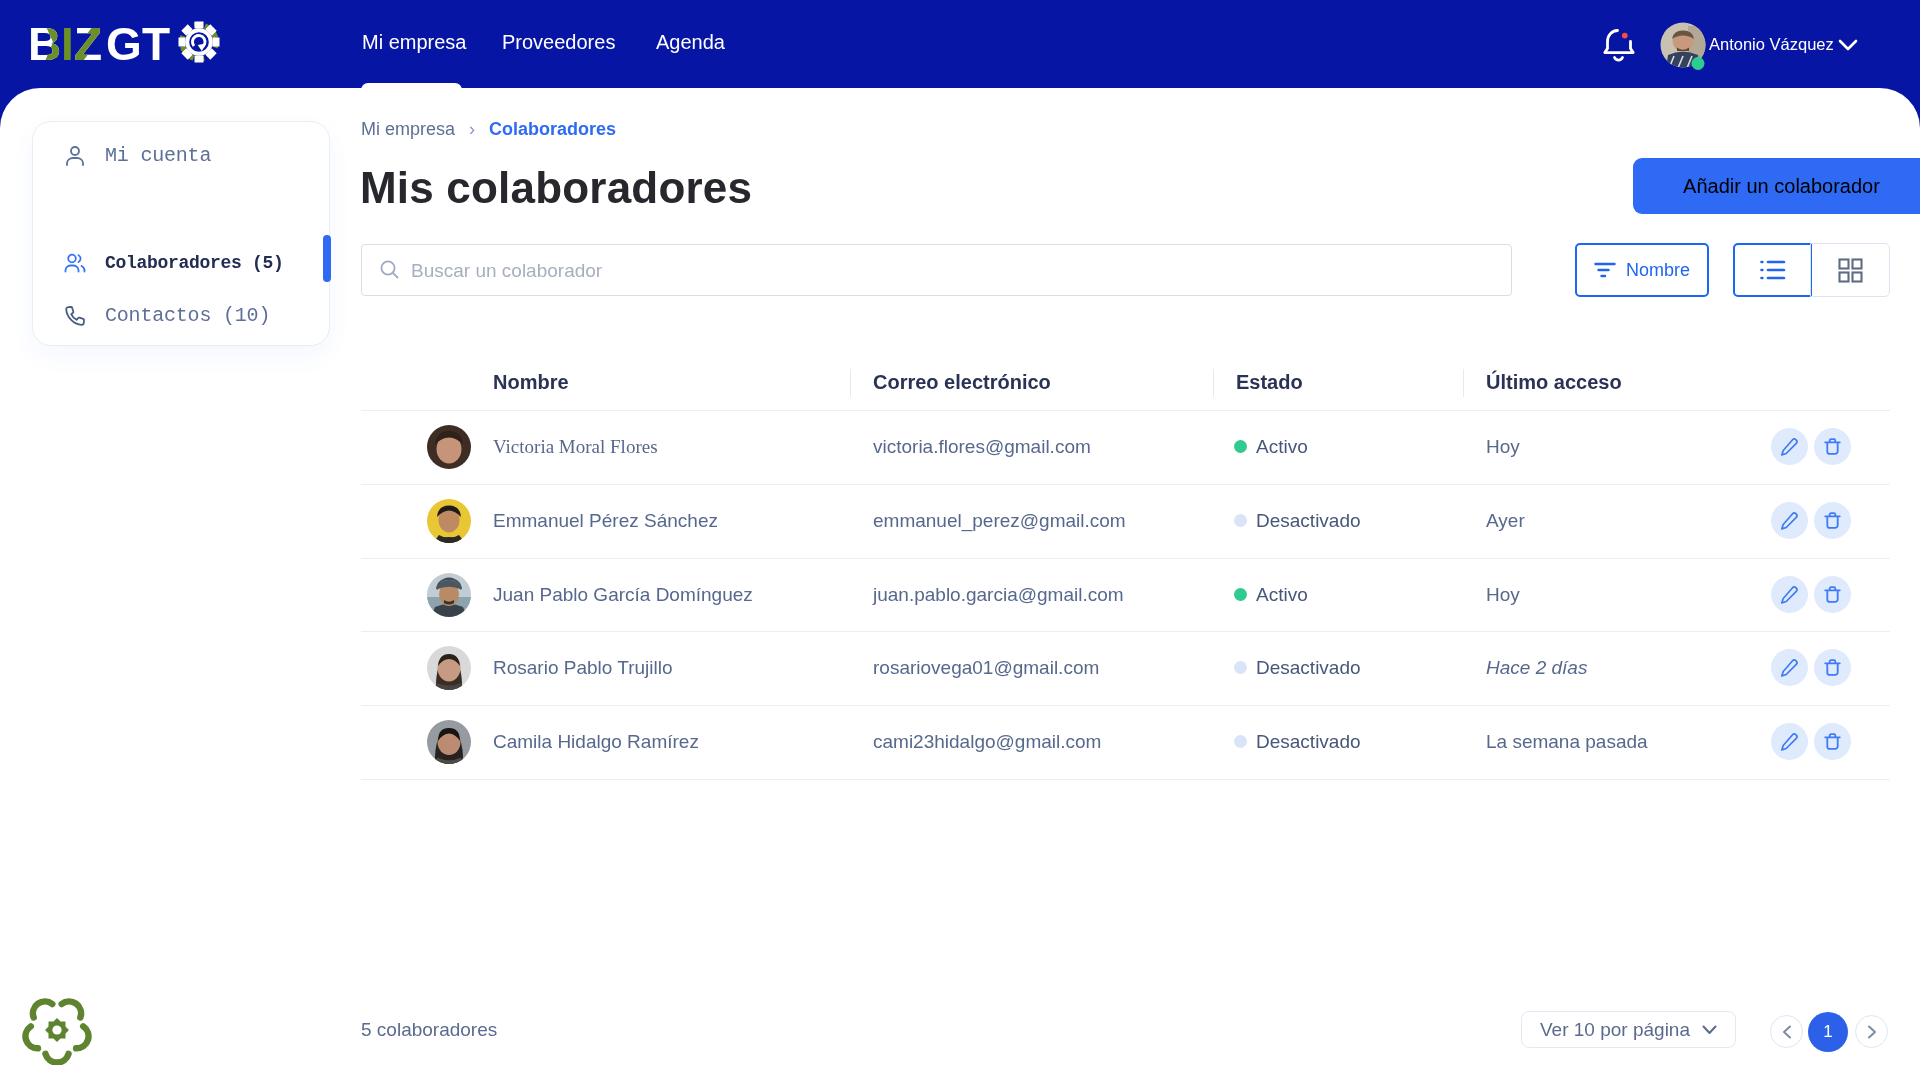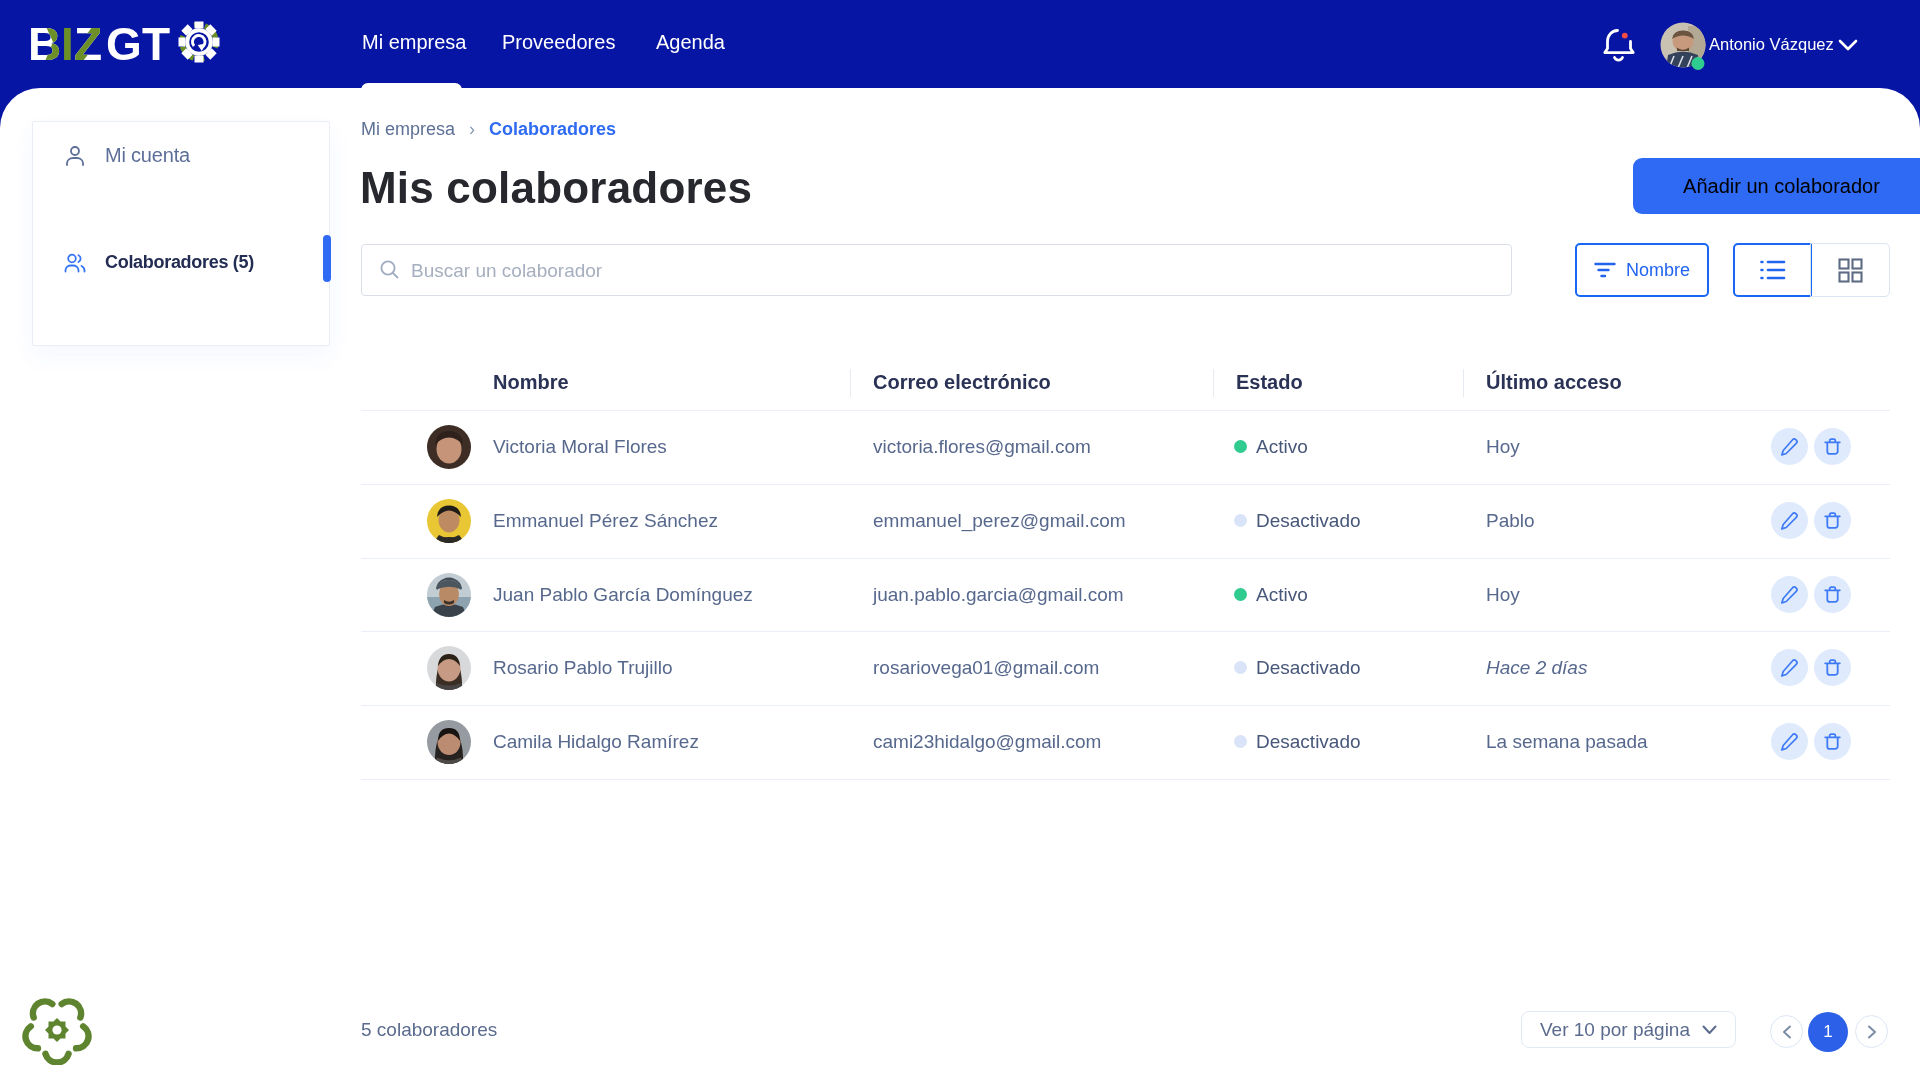--- a/index.html
+++ b/index.html
@@ -12,22 +12,22 @@
   .logo { left:30px; top:23px; height:40px; display:flex; align-items:center; }
   .nav { top:31px; font-size:20px; color:#fff; }
   .navtab { left:361px; top:83px; width:101px; height:7px; background:#fff; border-radius:9px 9px 0 0; }
   .uname { color:#fff; font-size:16.5px; }
 
   
   .card { left:0; top:88px; width:1920px; height:991px; background:#fff; border-radius:40px 40px 0 0; }
 
   
   .side { left:32px; top:121px; width:298px; height:225px; background:#fff;
-          border:1px solid #e9edf4; border-radius:2px;
-          box-shadow:0 10px 24px rgba(46,91,255,.05); }
+          border:1px solid #e9edf4; border-radius:19px;
+          box-shadow:0 10px 24px rgba(46,91,255,.05);font-family:Liberation Mono, monospace; }
   .sitem { position:absolute; left:0; width:100%; height:43px; display:flex; align-items:center; }
   .sitem .ic { position:absolute; left:30px; width:24px; height:24px; }
   .sitem .tx { position:absolute; left:72px; font-size:20px; letter-spacing:-0.2px; color:#5d6f99; }
   .sitem .tx.on { color:#232c53; font-weight:bold; font-size:18px; letter-spacing:-0.3px; }
   .accent { left:323px; top:235px; width:8px; height:47px; background:#2f6af5; border-radius:5px; }
 
   
   .crumb { left:361px; top:119px; font-size:18px; color:#5e7096; }
   .crumb b { color:#2e6bf2; font-weight:bold; }
   .crumb .sep { color:#8a99b5; padding:0 9px; }
@@ -150,20 +150,26 @@
   </div>
   <div class="sitem" style="top:119px;">
     <svg class="ic" viewBox="0 0 24 24" fill="none" stroke="#3575f5" stroke-width="1.8" stroke-linecap="round" stroke-linejoin="round">
       <circle cx="9" cy="7.5" r="3.8"></circle>
       <path d="M 2.5 20.5 L 2.5 19 A 5.5 5 0 0 1 8 14.5 L 10 14.5 A 5.5 5 0 0 1 15.5 19 L 15.5 20.5"></path>
       <path d="M 15.5 4.2 A 3.8 3.8 0 0 1 15.5 11"></path>
       <path d="M 18.5 15 A 5.5 5 0 0 1 21.5 19.5 L 21.5 20.5"></path>
     </svg>
     <span class="tx on">Colaboradores (5)</span>
   </div>
+  <div class="sitem" style="top:172px;">
+    <svg class="ic" viewBox="0 0 24 24" fill="none" stroke="#4a5a80" stroke-width="1.8" stroke-linecap="round" stroke-linejoin="round">
+      <path d="M 5.2 3.2 L 8 3 C 8.6 3 9 3.4 9.2 3.9 L 10.3 7.4 C 10.5 8 10.2 8.6 9.7 9 L 8.2 10.2 C 9.3 12.8 11.2 14.7 13.8 15.8 L 15 14.3 C 15.4 13.8 16 13.5 16.6 13.7 L 20.1 14.8 C 20.6 15 21 15.4 21 16 L 20.8 18.8 C 20.8 19.9 19.9 20.9 18.7 20.8 C 10.6 20.1 3.9 13.4 3.2 5.3 C 3.1 4.1 4.1 3.2 5.2 3.2 Z"></path>
+    </svg>
+    <span class="tx">Contactos (10)</span>
+  </div>
 </div>
 <div class="abs accent"></div>
 
 <div class="abs crumb">Mi empresa <span class="sep">›</span> <b>Colaboradores</b></div>
 <div class="abs title">Mis colaboradores</div>
 <div class="abs addbtn">Añadir un colaborador</div>
 
 <div class="abs search">
   <svg style="position:absolute; left:17px; top:14px;" width="21" height="21" viewBox="0 0 21 21" fill="none" stroke="#9fabc0" stroke-width="1.8" stroke-linecap="round">
     <circle cx="9" cy="9" r="6.6"></circle>
@@ -212,21 +218,21 @@
       <clipPath id="a1">
         <circle cx="22" cy="22" r="22"></circle>
       </clipPath>
     </defs>
   <g clip-path="url(#a1)">
     <rect width="44" height="44" fill="#3d2d24"></rect>
     <ellipse cx="22" cy="24" rx="12.5" ry="14.5" fill="#c59479"></ellipse>
     <path d="M 8 20 Q 9 6 22 6 Q 35 6 36 20 Q 30 12.5 22 12.5 Q 14 12.5 8 20 Z" fill="#2e211b"></path>
   </g>
 </svg>
-<span class="cell" style="left:493px; top:436px;">Victoria Moral Flores</span>
+<span class="cell" style="left:493px; top:436px;font-family:Liberation Serif, serif;">Victoria Moral Flores</span>
 <span class="cell" style="left:873px; top:436px;">victoria.flores@gmail.com</span>
 <span class="dot" style="left:1234px; top:440px; background:#2fcb8f;"></span>
 <span class="cell" style="left:1256px; top:436px; color:#47577a;">Activo</span>
 <span class="cell" style="left:1486px; top:436px;">Hoy</span>
 <div class="act" style="left:1771px; top:428px;">
     <svg width="21" height="21" viewBox="0 0 21 21" fill="none" stroke="#3f7bf6" stroke-width="1.7" stroke-linejoin="round">
       <path d="M 13.6 3.7 a 2.3 2.3 0 0 1 3.2 0 l 0.5 0.5 a 2.3 2.3 0 0 1 0 3.2 L 7.2 17.5 L 2.8 18.9 L 4.2 14.5 Z"></path>
     </svg>
   </div>
 <div class="act" style="left:1814px; top:428px;">
@@ -246,21 +252,21 @@
     <path d="M 4 44 Q 22 32 40 44 Z" fill="#23221f"></path>
     <ellipse cx="22" cy="21" rx="10.5" ry="12.5" fill="#bd8a62"></ellipse>
     <path d="M 10 18 Q 11 6.5 22 6.5 Q 33 6.5 34 18 Q 28 11.5 22 11.5 Q 16 11.5 10 18 Z" fill="#1f1b18"></path>
     <path d="M 6 44 L 12 36 Q 22 42 32 36 L 38 44 Z" fill="#2b2a27"></path>
   </g>
 </svg>
 <span class="cell" style="left:493px; top:510px;">Emmanuel Pérez Sánchez</span>
 <span class="cell" style="left:873px; top:510px;">emmanuel_perez@gmail.com</span>
 <span class="dot" style="left:1234px; top:514px; background:#d9e4f8;"></span>
 <span class="cell" style="left:1256px; top:510px; color:#47577a;">Desactivado</span>
-<span class="cell" style="left:1486px; top:510px;">Pablo</span>
+<span class="cell" style="left:1486px; top:510px;">Ayer</span>
 <div class="act" style="left:1771px; top:502px;">
     <svg width="21" height="21" viewBox="0 0 21 21" fill="none" stroke="#3f7bf6" stroke-width="1.7" stroke-linejoin="round">
       <path d="M 13.6 3.7 a 2.3 2.3 0 0 1 3.2 0 l 0.5 0.5 a 2.3 2.3 0 0 1 0 3.2 L 7.2 17.5 L 2.8 18.9 L 4.2 14.5 Z"></path>
     </svg>
   </div>
 <div class="act" style="left:1814px; top:502px;">
     <svg width="21" height="21" viewBox="0 0 21 21" fill="none" stroke="#3f7bf6" stroke-width="1.8" stroke-linecap="round">
       <path d="M 3.2 6.3 L 17.8 6.3 M 7.7 6 L 7.7 4.6 A 1.4 1.4 0 0 1 9.1 3.2 L 11.9 3.2 A 1.4 1.4 0 0 1 13.3 4.6 L 13.3 6 M 5.3 6.3 L 5.3 15.4 A 2.5 2.5 0 0 0 7.8 17.9 L 13.2 17.9 A 2.5 2.5 0 0 0 15.7 15.4 L 15.7 6.3"></path>
     </svg>
   </div>

